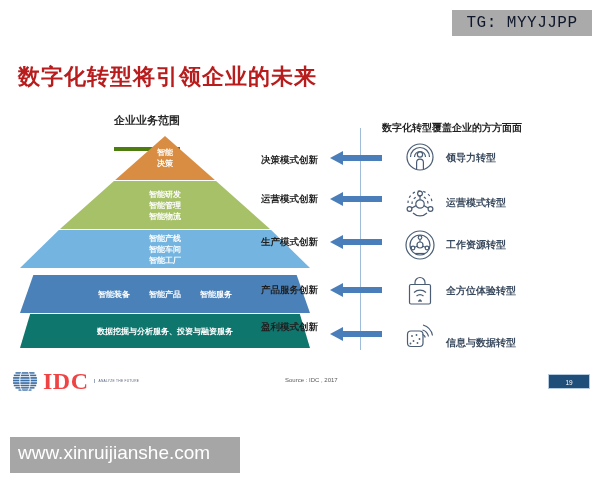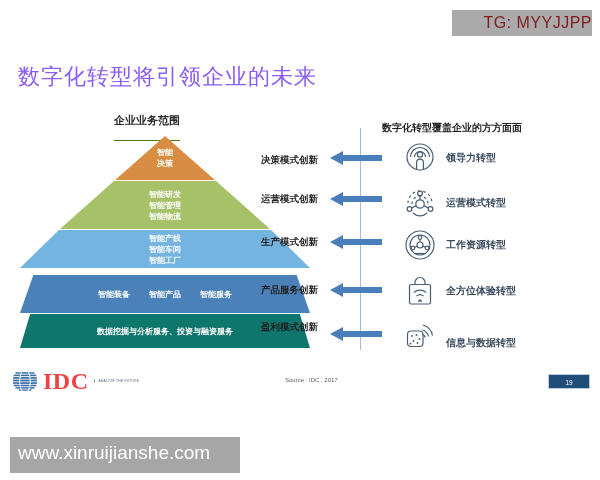--- a/index.html
+++ b/index.html
@@ -17,25 +17,26 @@
   }
 
   
   .wm-tg {
     position: absolute;
     left: 452px;
     top: 10px;
     width: 140px;
     height: 26px;
     background: #aaaaaa;
-    color: #7f1d1d;
+    color: #0f172a;
     font-size: 16px;
     line-height: 26px;
-    text-align: right;
+    text-align: center;
     letter-spacing: 0.5px;
+    font-family: Liberation Mono, monospace;
   }
   .wm-url {
     position: absolute;
     left: 10px;
     top: 437px;
     width: 230px;
     height: 36px;
     background: #a6a6a6;
     color: #ffffff;
     font-size: 19px;
@@ -44,36 +45,36 @@
     box-sizing: border-box;
     letter-spacing: 0px;
   }
 
   
   .slide-title {
     position: absolute;
     left: 18px;
     top: 62px;
     font-size: 22px;
-    font-weight: normal;
-    color: #8b5cf6;
+    font-weight: bold;
+    color: #b91c1c;
     letter-spacing: 1px;
     white-space: nowrap;
   }
 
   
   .left-header {
     position: absolute;
     left: 114px;
     top: 113px;
     font-size: 11px;
     font-weight: bold;
     color: #2b2b2b;
-    border-bottom: 1px solid #4d7c0f;
-    padding-bottom: 12px;
+    border-bottom: 4px solid #4d7c0f;
+    padding-bottom: 19px;
     white-space: nowrap;
   }
 
   
   .pyramid {
     position: absolute;
     left: 20px;
     top: 136px;
     width: 290px;
     height: 212px;

